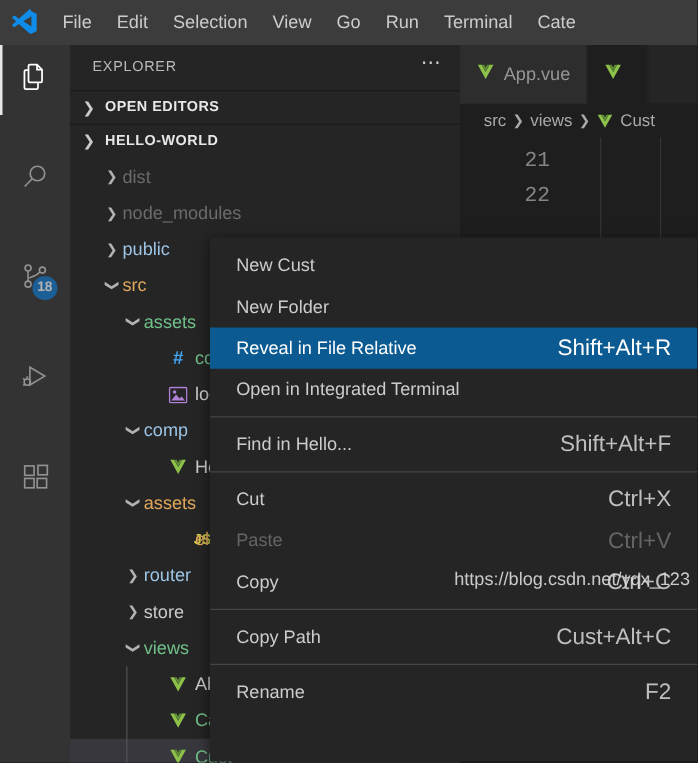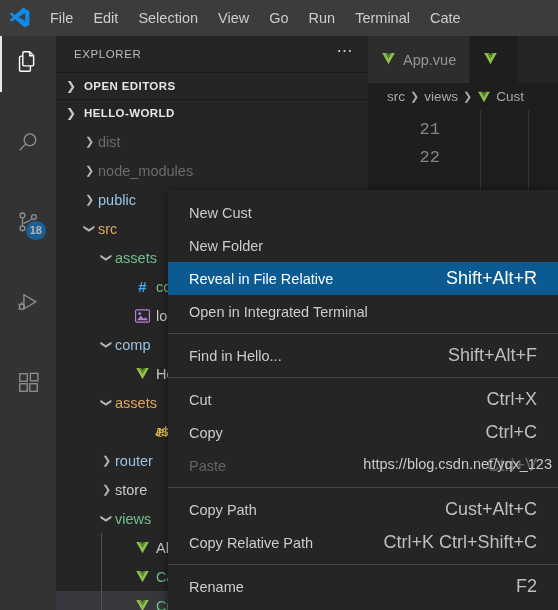--- a/index.html
+++ b/index.html
@@ -421,37 +421,33 @@
       <div class="ctx-sep"></div>
       <div class="ctx-item">
         <span>Find in Hello...</span>
         <span class="key">Shift+Alt+F</span>
       </div>
       <div class="ctx-sep"></div>
       <div class="ctx-item">
         <span>Cut</span>
         <span class="key">Ctrl+X</span>
       </div>
-      <div class="ctx-item">
-        <span>Copy</span>
-        <span class="key">Ctrl+C</span>
-      </div>
       <div class="ctx-item disabled">
         <span>Paste</span>
         <span class="key">Ctrl+V</span>
       </div>
+      <div class="ctx-item">
+        <span>Copy</span>
+        <span class="key">Ctrl+C</span>
+      </div>
       <div class="ctx-sep"></div>
       <div class="ctx-item">
         <span>Copy Path</span>
         <span class="key">Cust+Alt+C</span>
       </div>
-      <div class="ctx-item">
-        <span>Copy Relative Path</span>
-        <span class="key">Ctrl+K Ctrl+Shift+C</span>
-      </div>
       <div class="ctx-sep"></div>
       <div class="ctx-item">
         <span>Rename</span>
         <span class="key">F2</span>
       </div>
       <div class="ctx-item"></div>
     </div>
 
   <div class="watermark">https://blog.csdn.net/yqx_123</div>
 </div>

